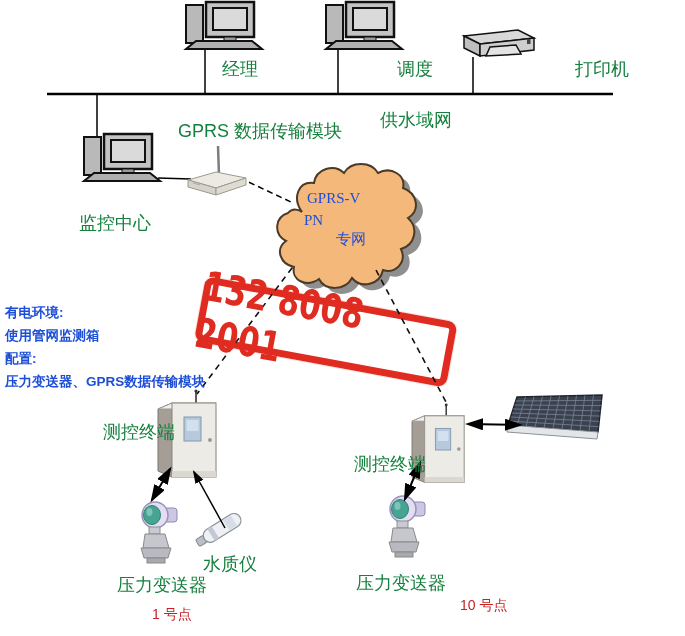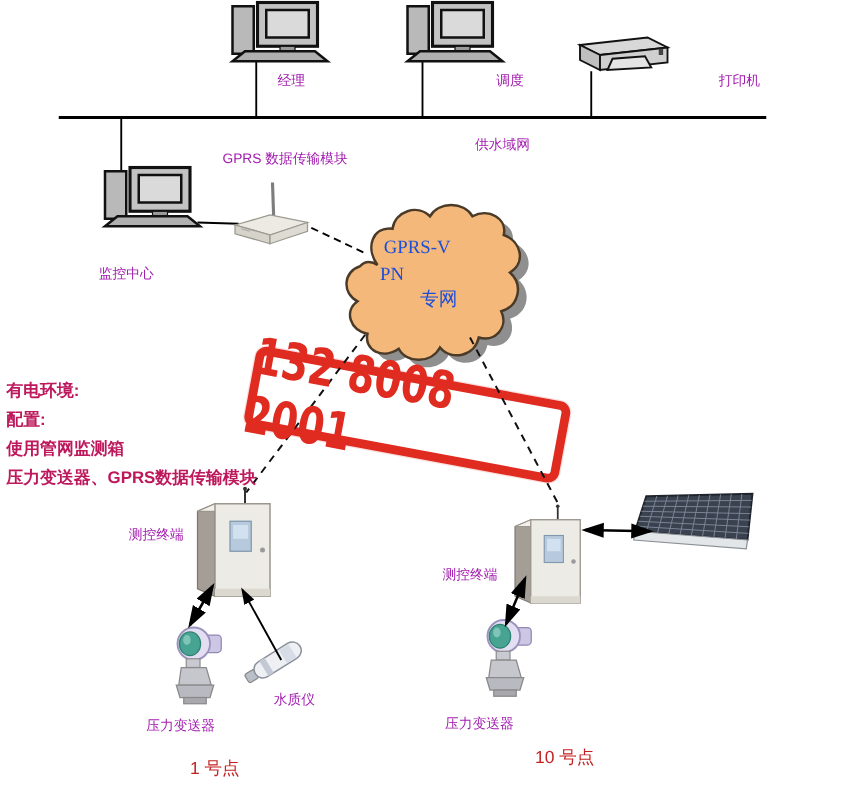--- a/index.html
+++ b/index.html
@@ -1,22 +1,22 @@
 <!DOCTYPE html>
 <html><head>
 <meta charset="utf-8">
 <style>
   html,body{margin:0;padding:0;background:#fff;}
   .canvas{position:relative;width:685px;height:636px;background:#ffffff;overflow:hidden;
           font-family:"Liberation Sans","DejaVu Sans",sans-serif;}
   .layer{position:absolute;left:0;top:0;width:685px;height:636px;}
-  .lbl{position:absolute;font-size:11px;color:#a21caf;white-space:nowrap;}
+  .lbl{position:absolute;font-size:18px;color:#15803d;white-space:nowrap;}
   .cloud-txt{position:absolute;font-family:"Liberation Serif","DejaVu Serif",serif;
              font-size:15px;color:#1d4ed8;white-space:nowrap;}
-  .note{position:absolute;font-weight:bold;color:#be185d;font-size:13.5px;white-space:nowrap;}
+  .note{position:absolute;font-weight:bold;color:#1d4ed8;font-size:13.5px;white-space:nowrap;}
   .note div{line-height:23px;}
   .red-point{position:absolute;font-size:14px;color:#c42222;white-space:nowrap;}
   .stamp-bg{position:absolute;left:206px;top:276px;width:242px;height:52px;
             border:7px solid #df2b20;border-radius:9px;background:rgba(255,255,255,0.93);
             transform:rotate(10.5deg);transform-origin:top left;
             box-shadow:0 0 0 1px rgba(223,43,32,0.15);}
   .stamp-text{position:absolute;left:206px;top:276px;width:256px;height:66px;
               transform:rotate(10.5deg);transform-origin:top left;
               display:flex;align-items:center;justify-content:center;
               color:#df2b20;font-weight:bold;font-size:31px;letter-spacing:0px;
@@ -160,27 +160,27 @@
 
   <div class="lbl" style="left:222px;top:57px;">经理</div>
   <div class="lbl" style="left:352px;top:57px;margin-left:45px;">调度</div>
   <div class="lbl" style="left:543px;top:57px;margin-left:32px;">打印机</div>
   <div class="lbl" style="left:380px;top:108px;">供水域网</div>
   <div class="lbl" style="left:178px;top:119px;">GPRS 数据传输模块</div>
   <div class="lbl" style="left:79px;top:211px;text-align:right;">监控中心</div>
 
   <div class="note" style="left:5px;top:301px;">
     <div>有电环境:</div>
+    <div>使用管网监测箱</div>
     <div>配置:</div>
-    <div>使用管网监测箱</div>
     <div>压力变送器、GPRS数据传输模块</div>
   </div>
 
 
   <div class="lbl" style="left:103px;top:420px;">测控终端</div>
   <div class="lbl" style="left:354px;top:452px;">测控终端</div>
   <div class="lbl" style="left:117px;top:573px;">压力变送器</div>
-  <div class="lbl" style="left:203px;top:552px;margin-left:16px;">水质仪</div>
+  <div class="lbl" style="left:203px;top:552px;">水质仪</div>
   <div class="lbl" style="left:356px;top:571px;">压力变送器</div>
   <div class="red-point" style="left:152px;top:606px;">1 号点</div>
-  <div class="red-point" style="left:428px;top:597px;">10 号点</div>
+  <div class="red-point" style="left:460px;top:597px;">10 号点</div>
 
 </div>
 
 </body></html>

